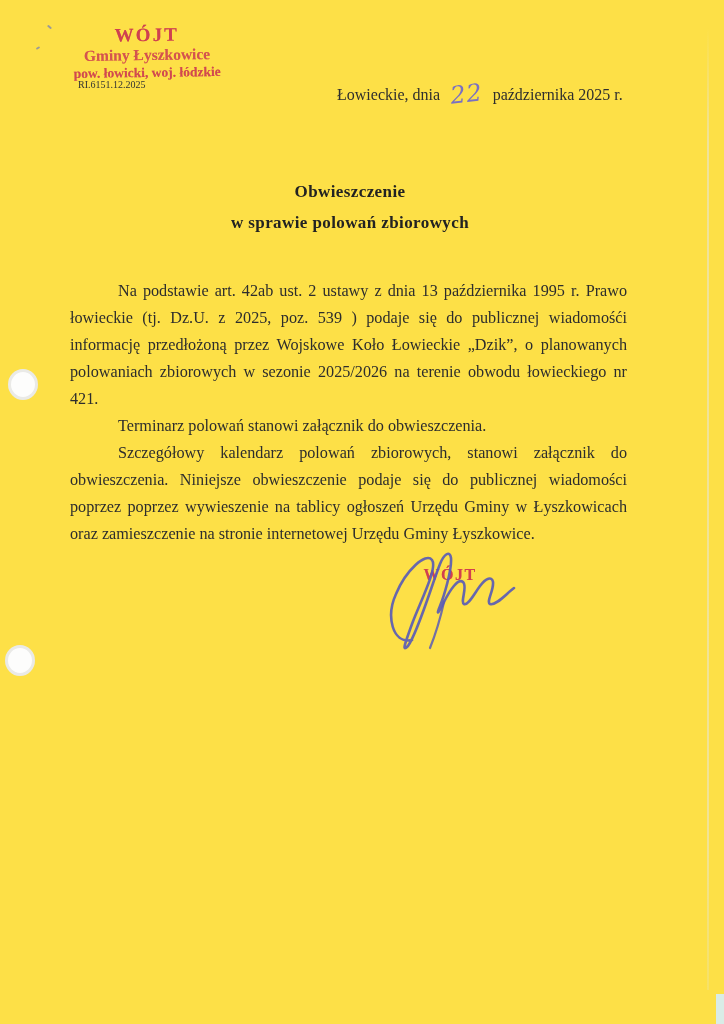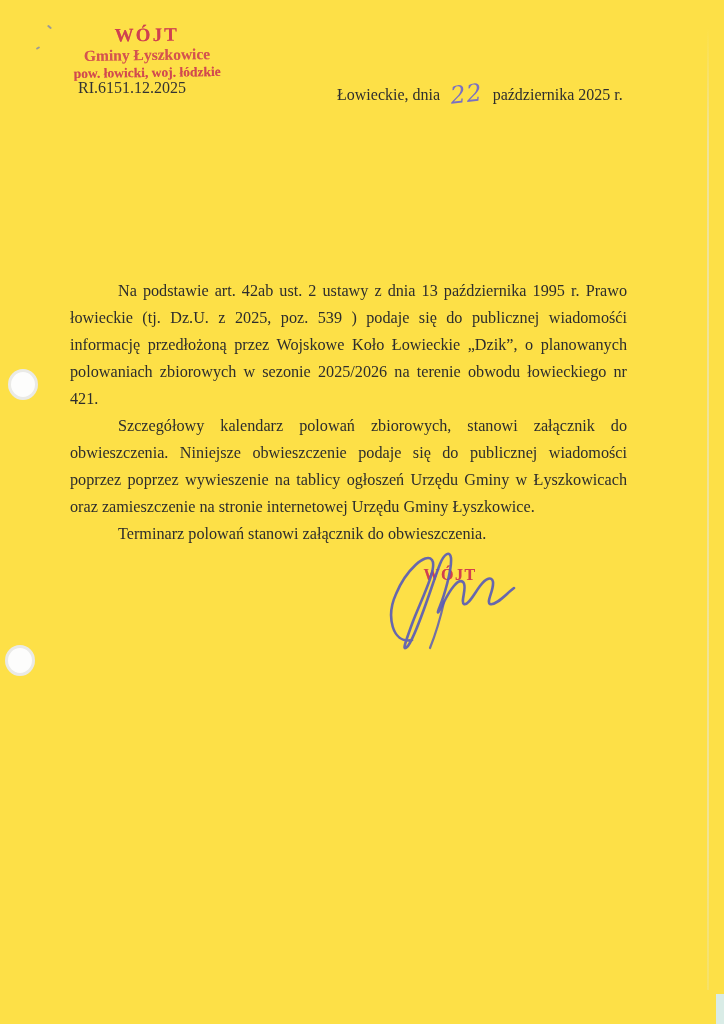--- a/index.html
+++ b/index.html
@@ -28,21 +28,21 @@
     line-height: 1.18;
     text-shadow: 0 0 0.6px rgba(207,65,80,0.55);
   }
   .stamp-line1 { font-size: 19px; font-weight: bold; letter-spacing: 2px; }
   .stamp-line2 { font-size: 15.5px; font-weight: bold; opacity: 0.88; }
   .stamp-line3 { font-size: 13.5px; font-weight: bold; opacity: 0.95; }
 
   .ref-number {
     position: absolute;
     left: 78px; top: 79px;
-    font-size: 16px;
+    font-size: 10px;
     color: #333;
   }
 
   
   .dateline {
     position: absolute;
     left: 337px; top: 78px;
     font-size: 16px;
     color: #2e2e2e;
     white-space: nowrap;
@@ -151,25 +151,29 @@
   </div>
 
   <div class="ref-number">RI.6151.12.2025</div>
 
   <div class="dateline">
     <span>Łowieckie, dnia</span>
     <span class="handwritten-day">22</span>
     <span>października 2025 r.</span>
   </div>
 
+  <div class="doc-title">
+    <div class="t1">Obwieszczenie</div>
+    <div class="t2">w sprawie polowań zbiorowych</div>
+  </div>
 
   <div class="doc-body">
     <p>Na podstawie art. 42ab ust. 2 ustawy z dnia 13 października 1995 r. Prawo łowieckie (tj. Dz.U. z 2025, poz. 539 ) podaje się do publicznej wiadomośći informację przedłożoną przez Wojskowe Koło Łowieckie „Dzik”, o planowanych polowaniach zbiorowych w sezonie 2025/2026 na terenie obwodu łowieckiego nr 421.</p>
+    <p>Terminarz polowań stanowi załącznik do obwieszczenia.</p>
     <p>Szczegółowy kalendarz polowań zbiorowych, stanowi załącznik do obwieszczenia. Niniejsze obwieszczenie podaje się do publicznej wiadomości poprzez poprzez wywieszenie na tablicy ogłoszeń Urzędu Gminy w Łyszkowicach oraz zamieszczenie na stronie internetowej Urzędu Gminy Łyszkowice.</p>
-    <p>Terminarz polowań stanowi załącznik do obwieszczenia.</p>
   </div>
 
   <div class="signature-block">
     <svg class="sig-ink" viewBox="0 0 160 110" xmlns="http://www.w3.org/2000/svg">
       <path d="M38,96 C18,100 12,72 22,50 C32,26 52,8 58,16 C64,24 46,58 38,80 C30,102 28,108 34,102
                C44,88 58,40 66,20 C70,10 76,6 77,14 C78,26 70,52 66,62
                C62,72 64,70 70,58 C76,46 84,34 89,38 C94,42 86,58 90,60 C94,62 100,50 106,42
                C112,34 118,32 119,38 C120,46 112,58 116,60 C122,62 132,50 140,44" fill="none" stroke="#5a5cb5" stroke-width="2.6" stroke-linecap="round" opacity="0.92"></path>
       <path d="M70,58 C66,76 60,94 56,104" fill="none" stroke="#5a5cb5" stroke-width="2.2" stroke-linecap="round" opacity="0.85"></path>
     </svg>

